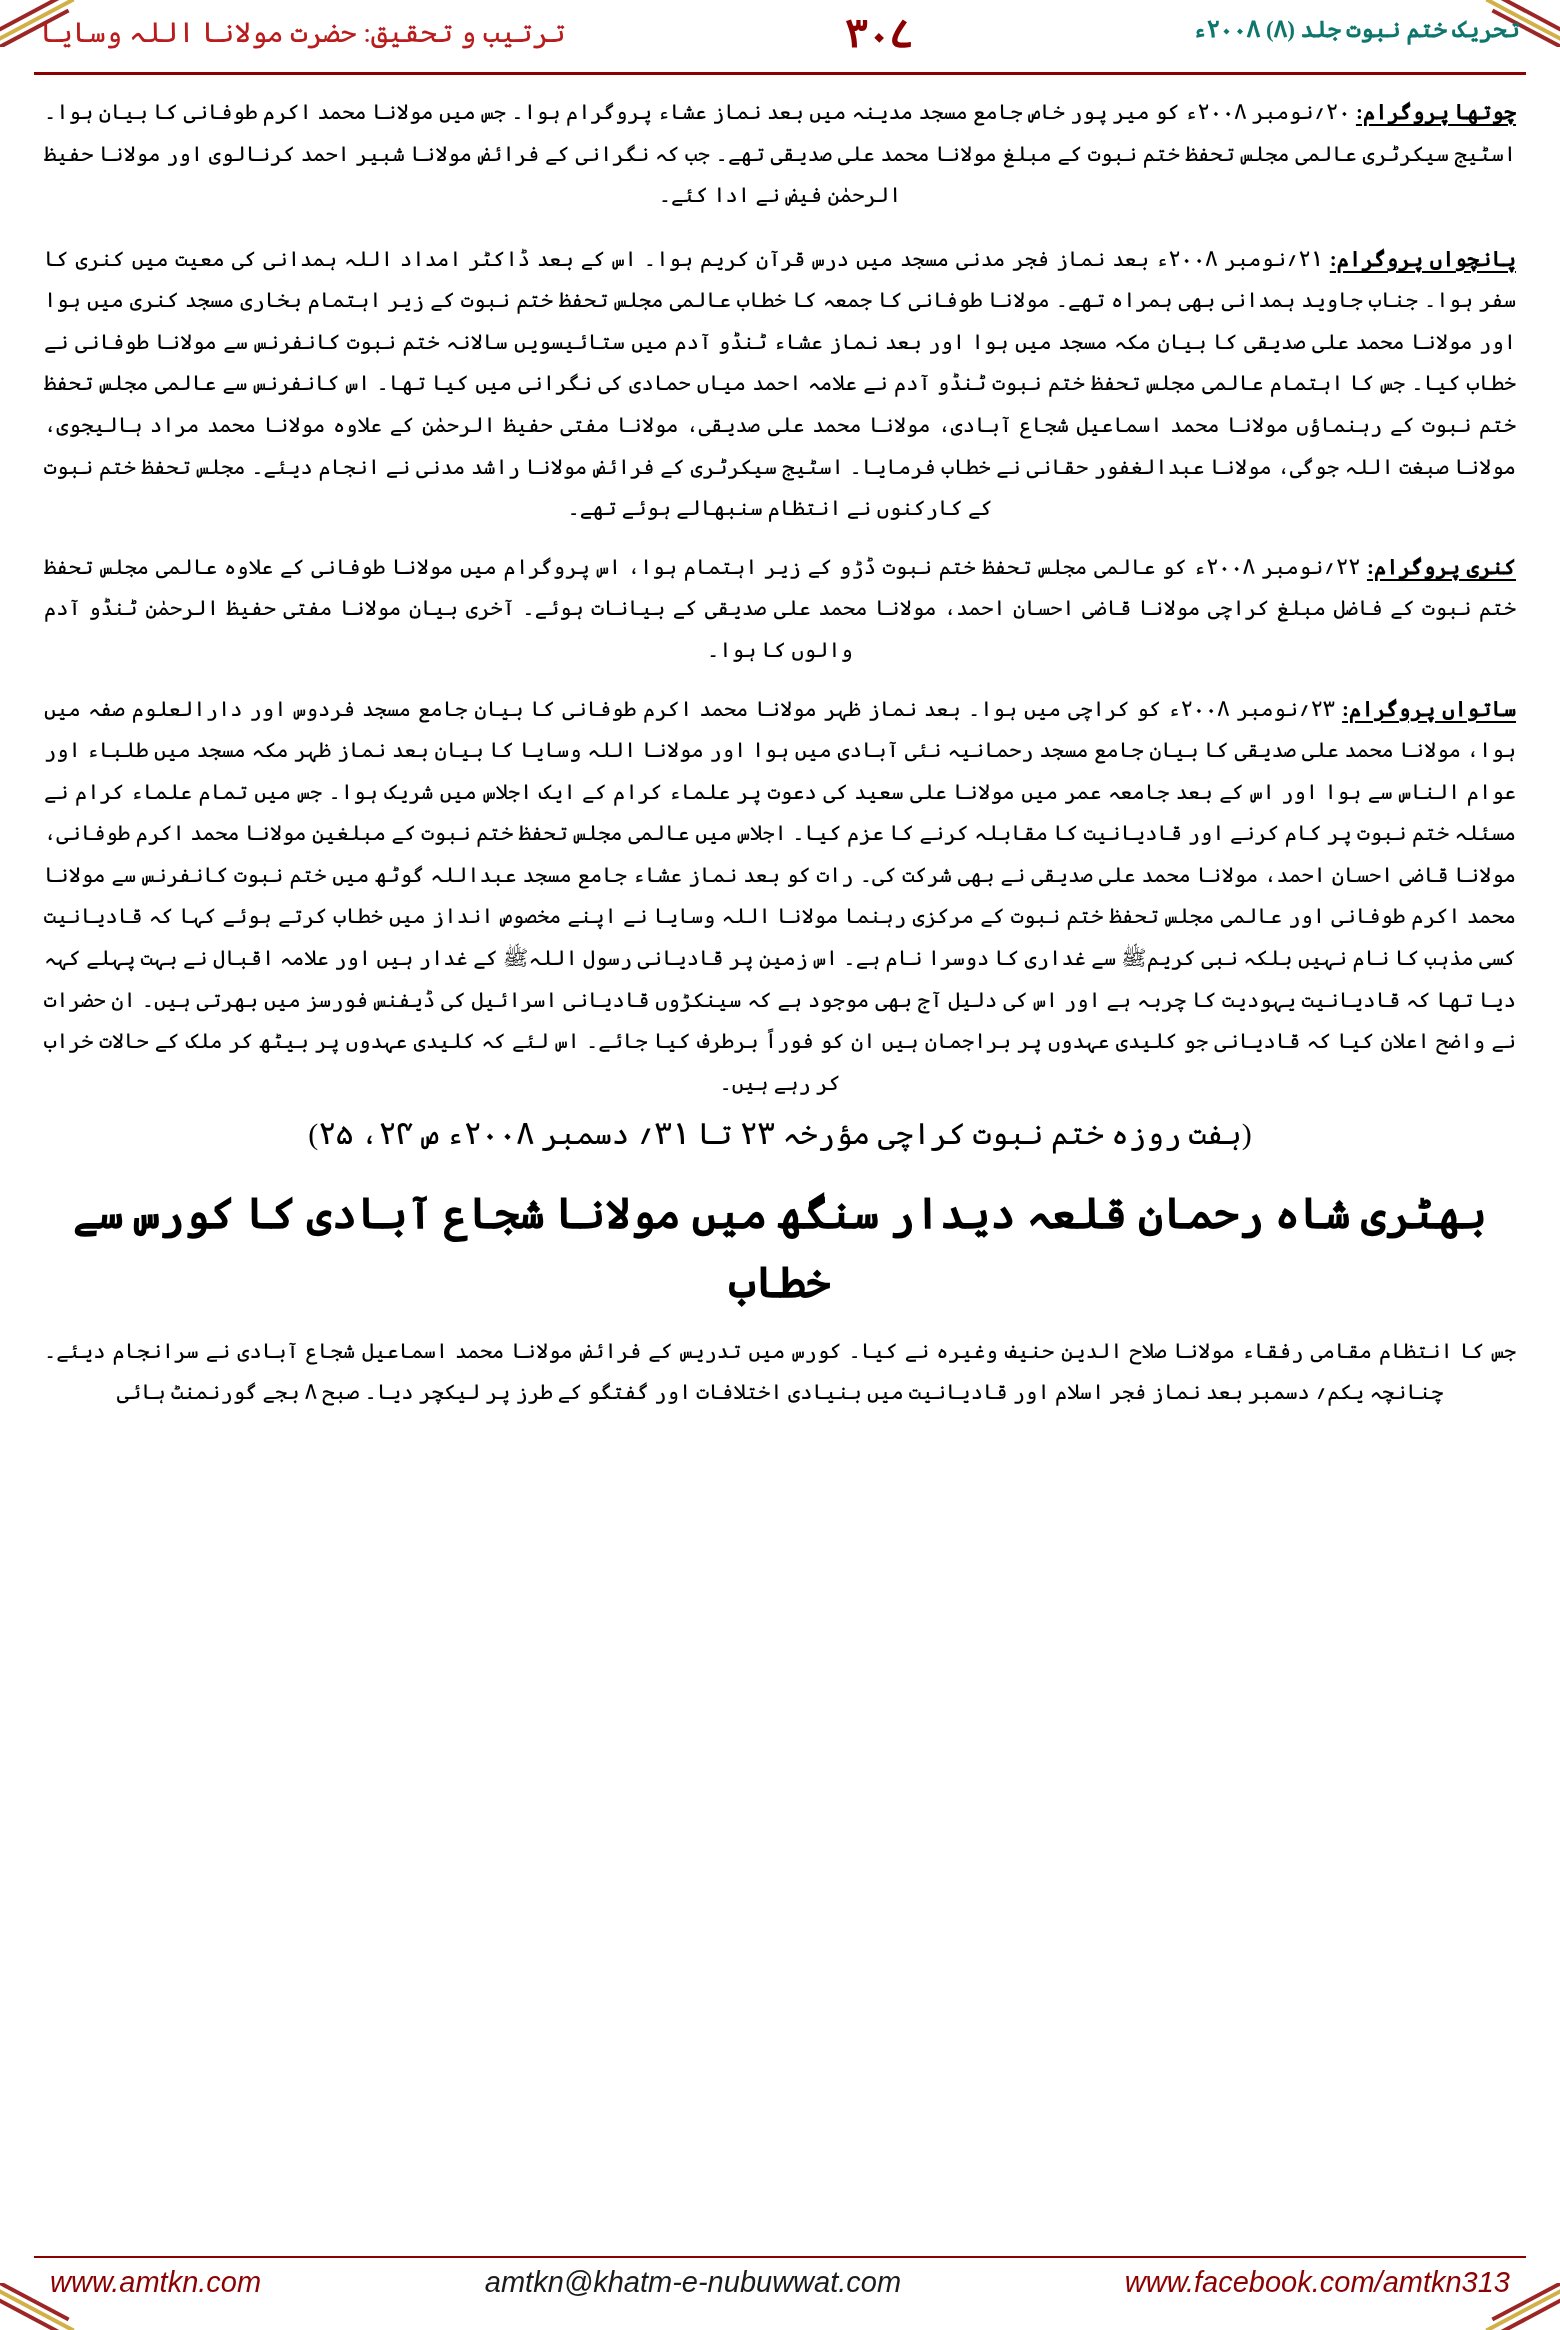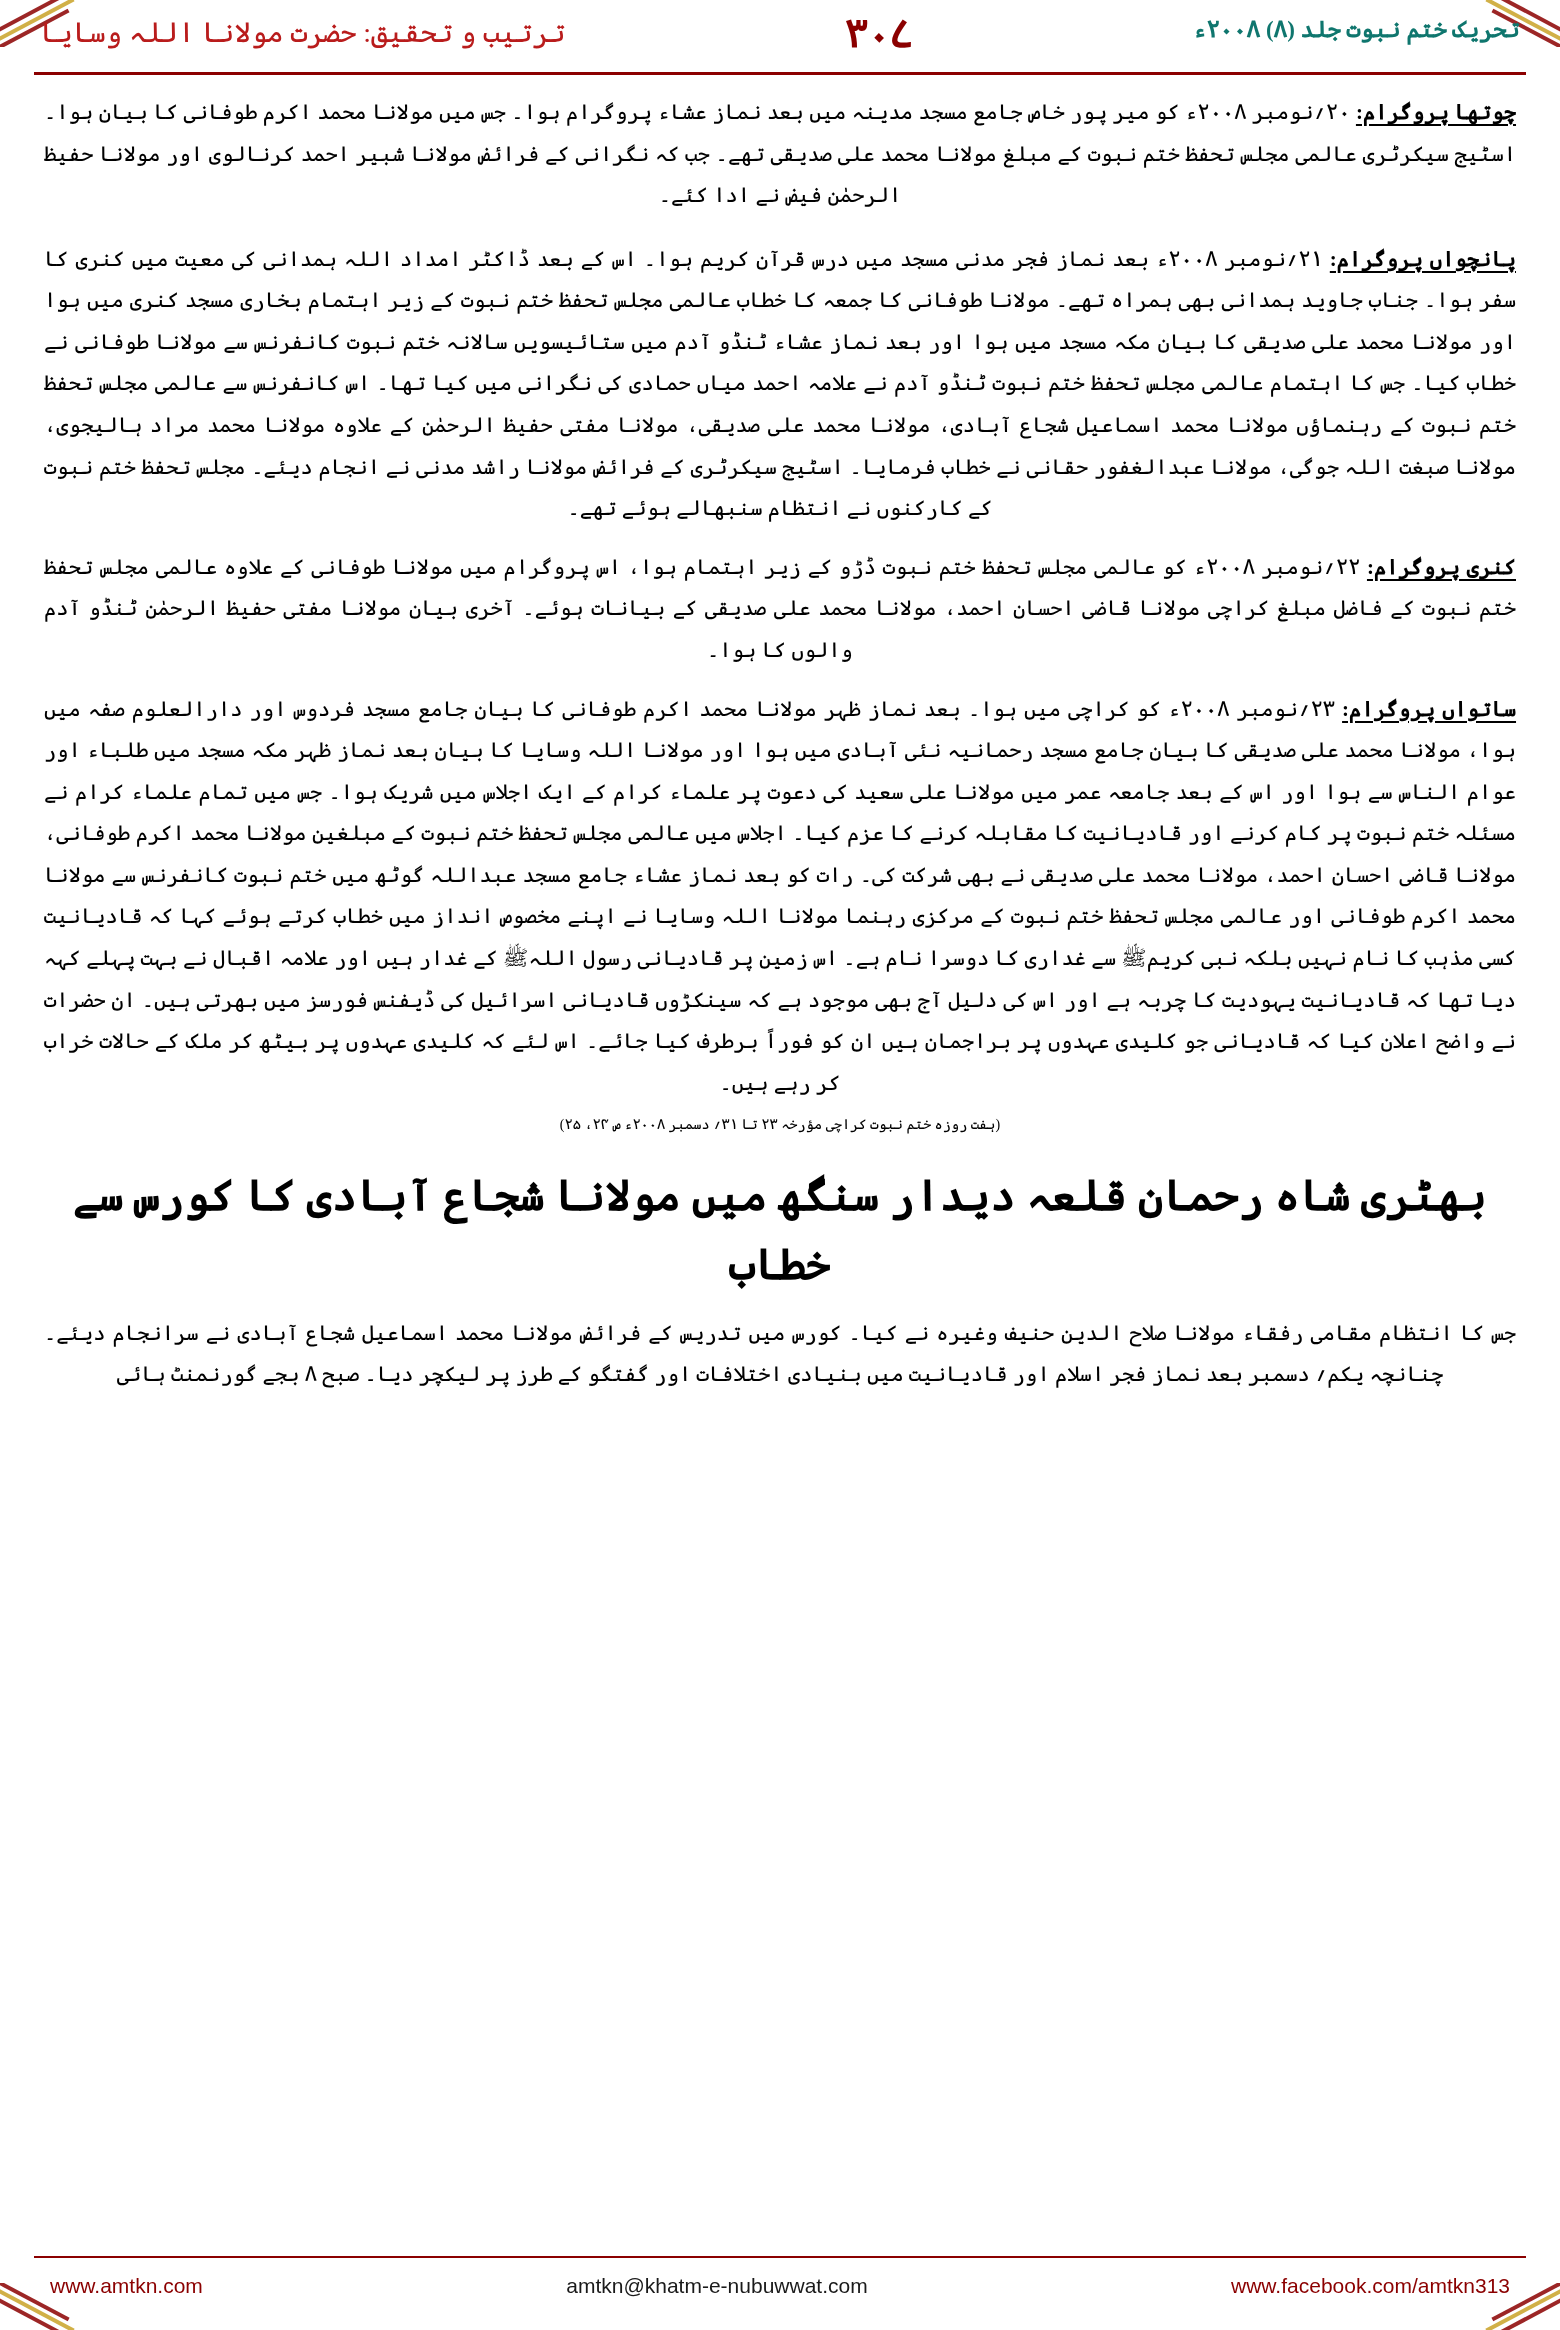--- a/index.html
+++ b/index.html
@@ -121,21 +121,21 @@
     text-underline-offset: 5px;
   }
   .heading {
     font-size: 43px;
     font-weight: bold;
     text-align: center;
     margin: 28.6px 0 13.4px 0;
     line-height: 1.6;
   }
   .source-note {
-    font-size: 14px;
+    font-size: 30px;
     text-align: left;
     direction: rtl;
     margin-top: -5px;
   }
 
   
   .footer-rule {
     position: absolute;
     bottom: 72px;
     right: 34px;
@@ -143,25 +143,26 @@
     height: 2.5px;
     background: #8b0000;
   }
   .footer {
     position: absolute;
     bottom: 25px;
     right: 50px;
     left: 50px;
     height: 39px;
     display: flex;
-    align-items: center;
+    align-items: flex-start;
     justify-content: space-between;
     direction: ltr;
     font-family: "Liberation Sans", sans-serif;
-    font-size: 21px;
+    font-size: 29px;
+    font-style: italic;
   }
   .footer a, .footer span.link {
     color: #8b0000;
     text-decoration: none;
   }
   .footer .mid { color: #1a1a1a; }
   .footer .right-link { color: #8b0000; }
 </style>
 </head>
 <body>

